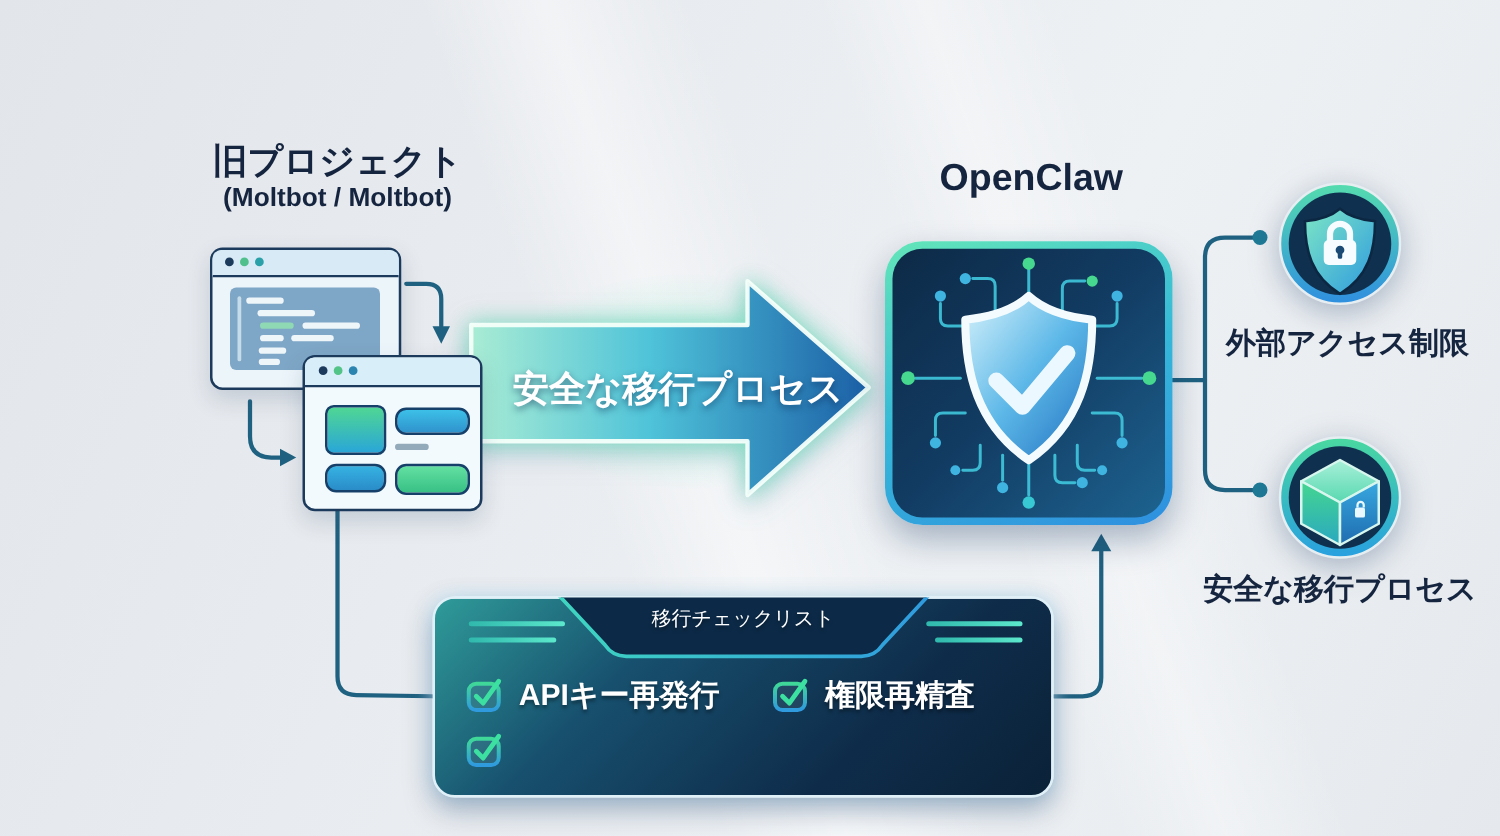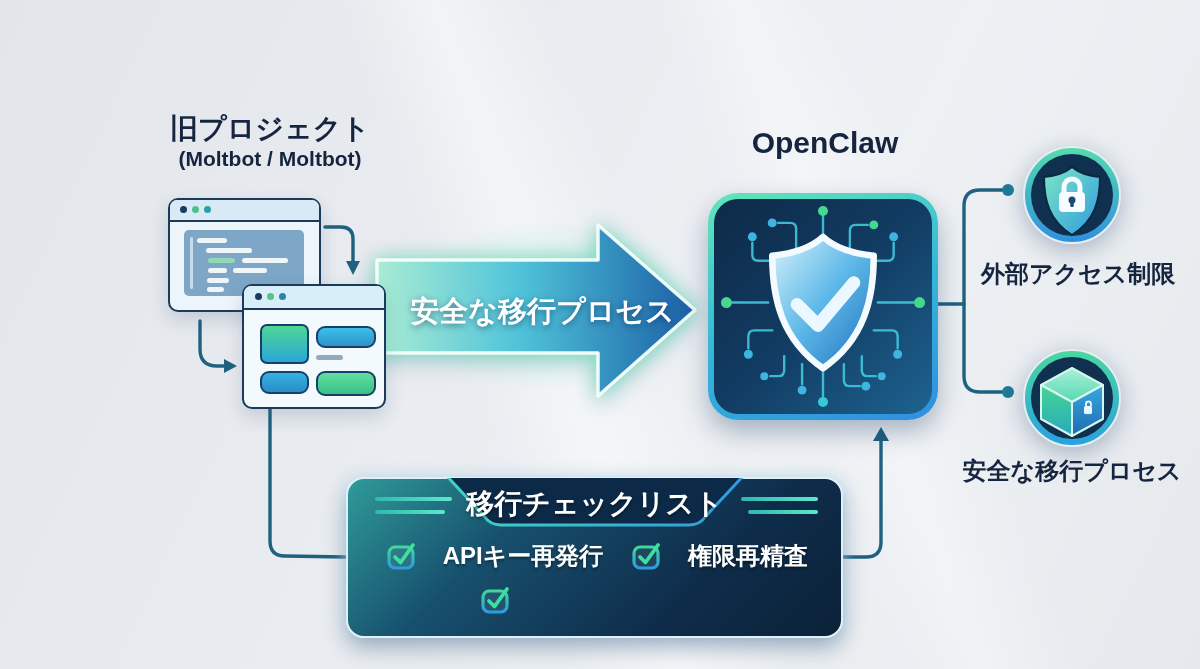--- a/index.html
+++ b/index.html
@@ -59,26 +59,26 @@
     filter:drop-shadow(0 6px 12px rgba(40,70,110,.35));}
   .feature-label{position:absolute;width:220px;text-align:center;font-size:24px;font-weight:bold;color:#16253f;z-index:4;}
 
   
   .checklist{position:absolute;left:346px;top:477px;width:497px;height:161px;border-radius:18px;z-index:4;
     background:linear-gradient(135deg,#2f9b99 0%,#17506e 32%,#0e2c4a 70%,#0b2238 100%);
     border:2.5px solid #dff0f8;box-sizing:border-box;
     box-shadow:0 10px 22px rgba(40,70,110,.38),0 0 14px rgba(200,235,252,.85);}
   .banner{position:absolute;left:50%;top:-1px;transform:translateX(-50%);}
   .banner-text{position:absolute;left:50%;top:7px;transform:translateX(-50%);white-space:nowrap;
-    font-size:28px;font-weight:bold;color:#ffffff;text-shadow:0 2px 3px rgba(0,0,0,.4);}
+    font-size:16px;font-weight:normal;color:#ffffff;text-shadow:0 2px 3px rgba(0,0,0,.4);}
   .deco{position:absolute;height:4px;border-radius:2px;
     background:linear-gradient(90deg,#2fb8ac,#5ce8cc);}
   .items{position:absolute;left:24px;top:55px;width:450px;display:grid;
     grid-template-columns:245px 205px;grid-auto-rows:44px;align-items:center;}
-  .item{display:flex;align-items:center;gap:27px;justify-content:center;}
+  .item{display:flex;align-items:center;gap:13px;}
   .item-label{font-size:24px;font-weight:bold;color:#ffffff;text-shadow:0 2px 3px rgba(0,0,0,.4);white-space:nowrap;}
 </style>
 </head>
 <body>
 
 <div class="stage">
 
   <div class="glow glow-arrow"></div>
   <div class="glow glow-box"></div>
 

